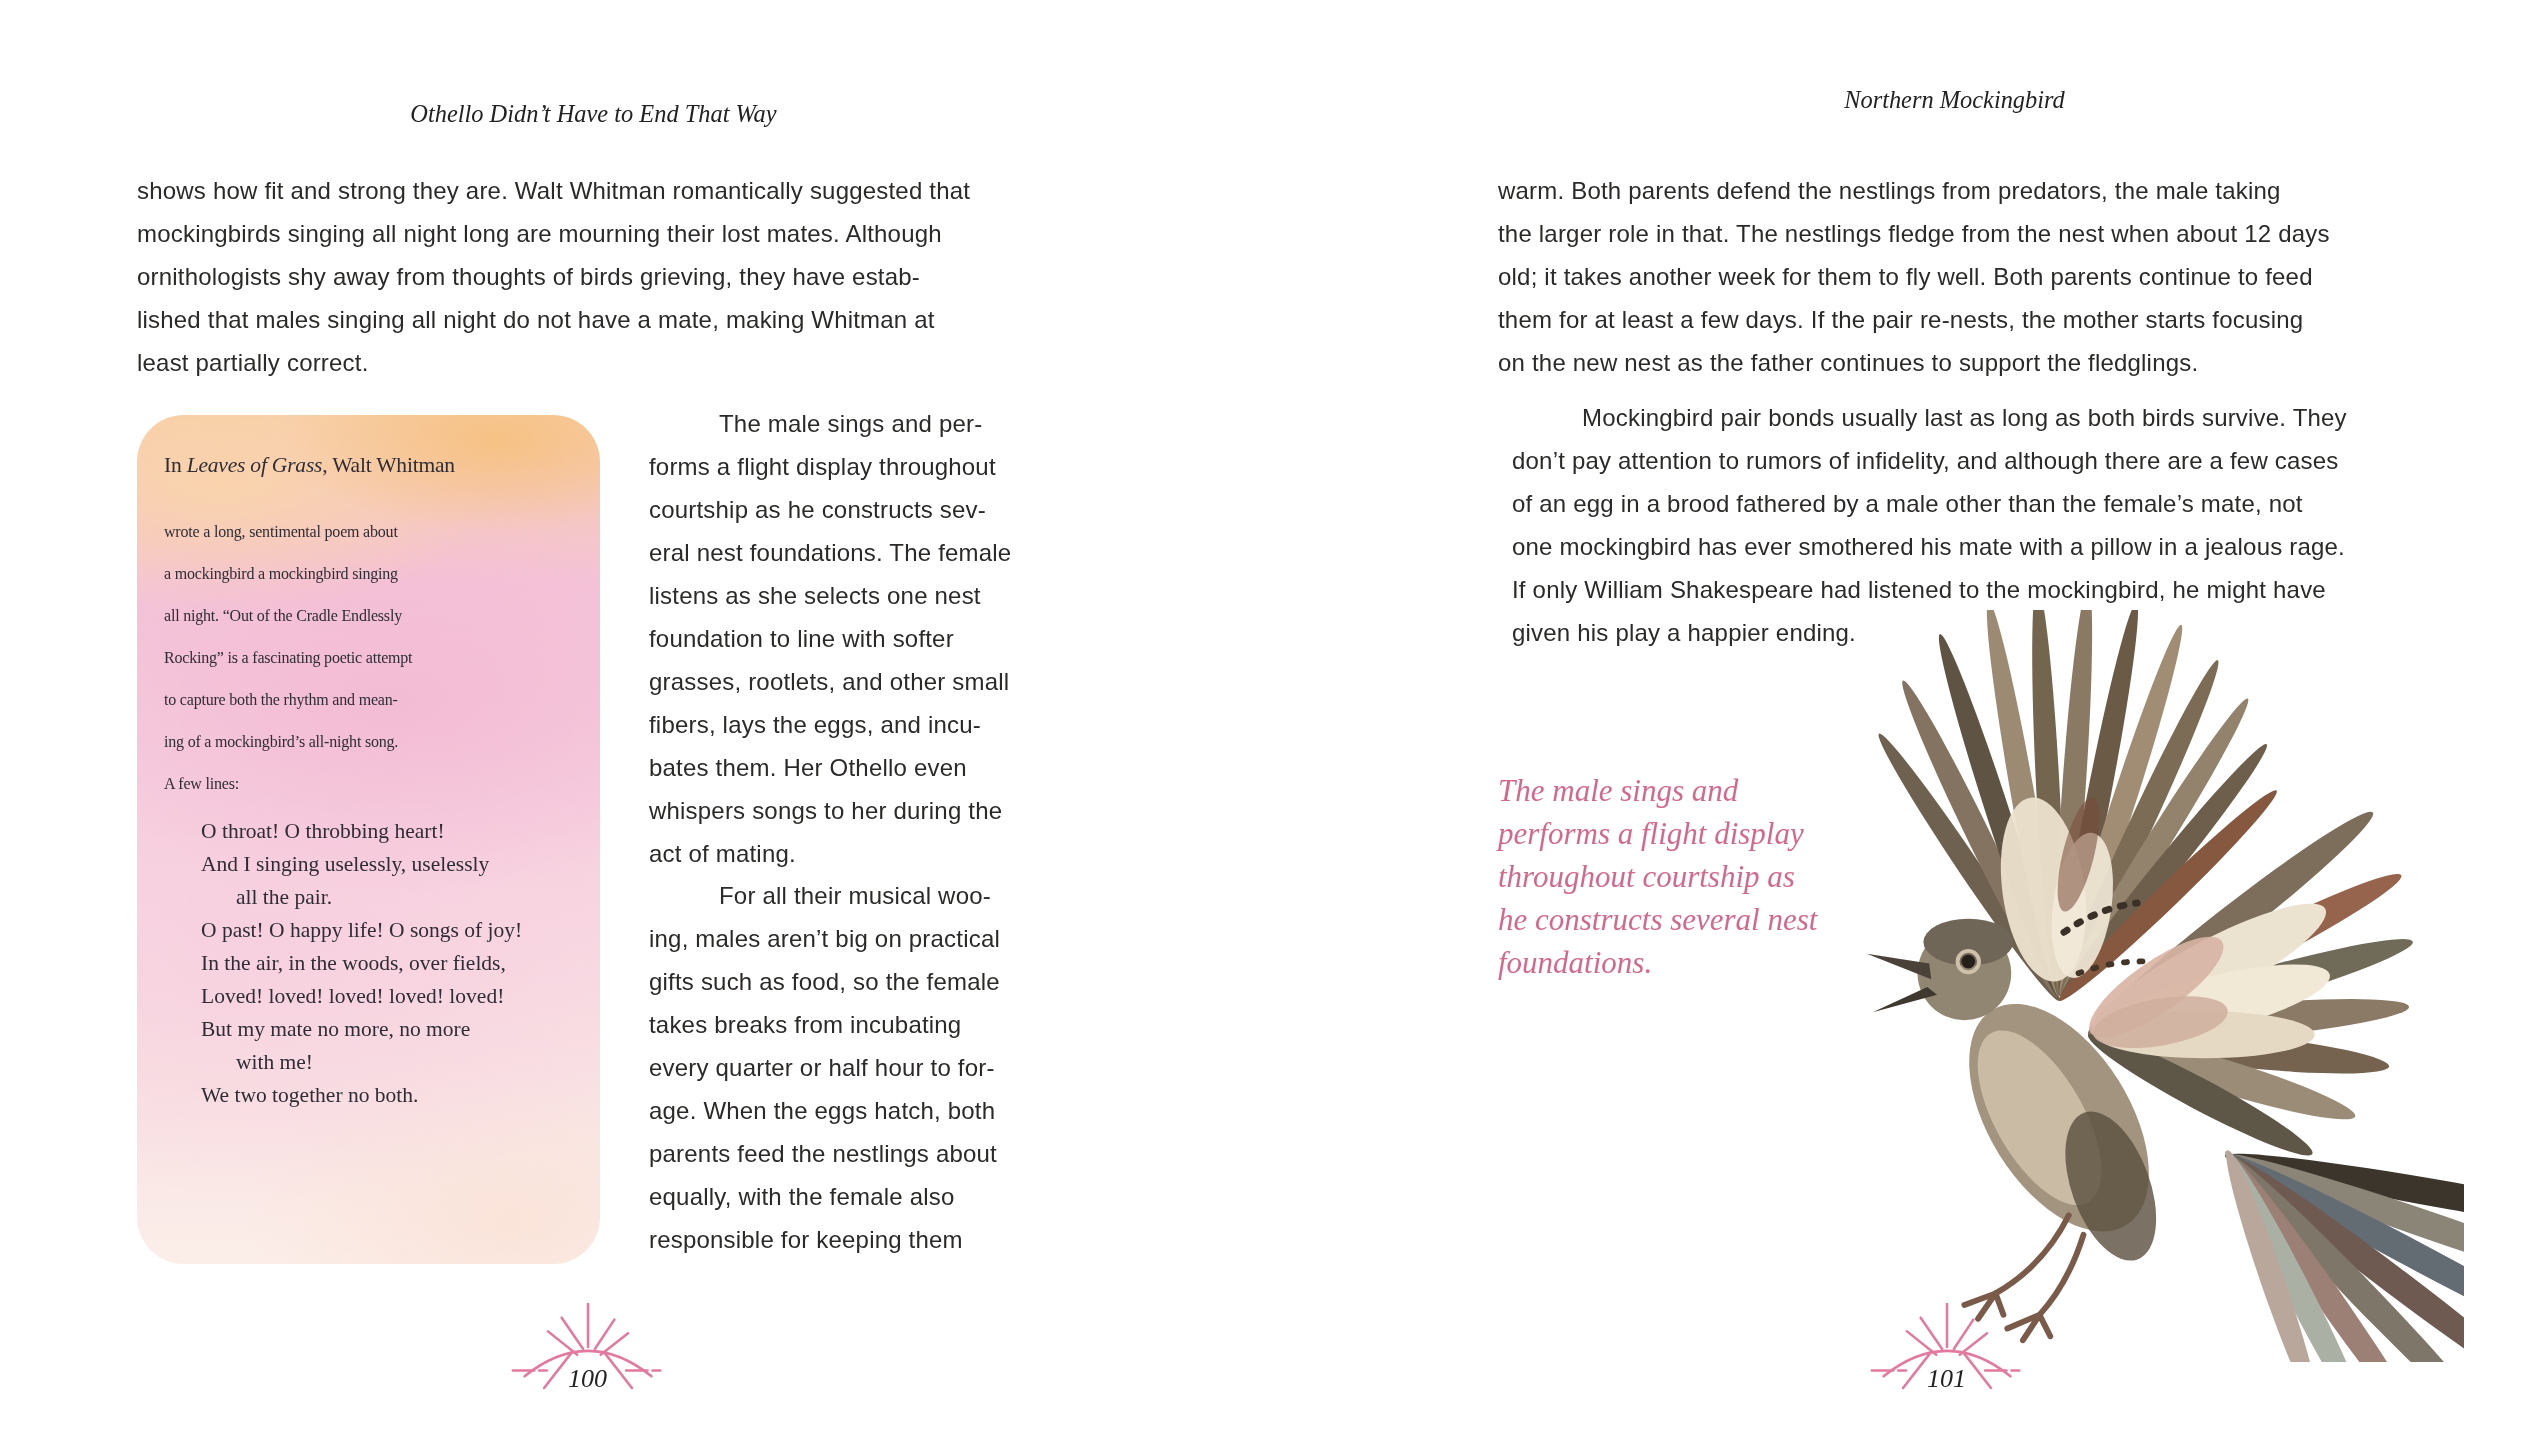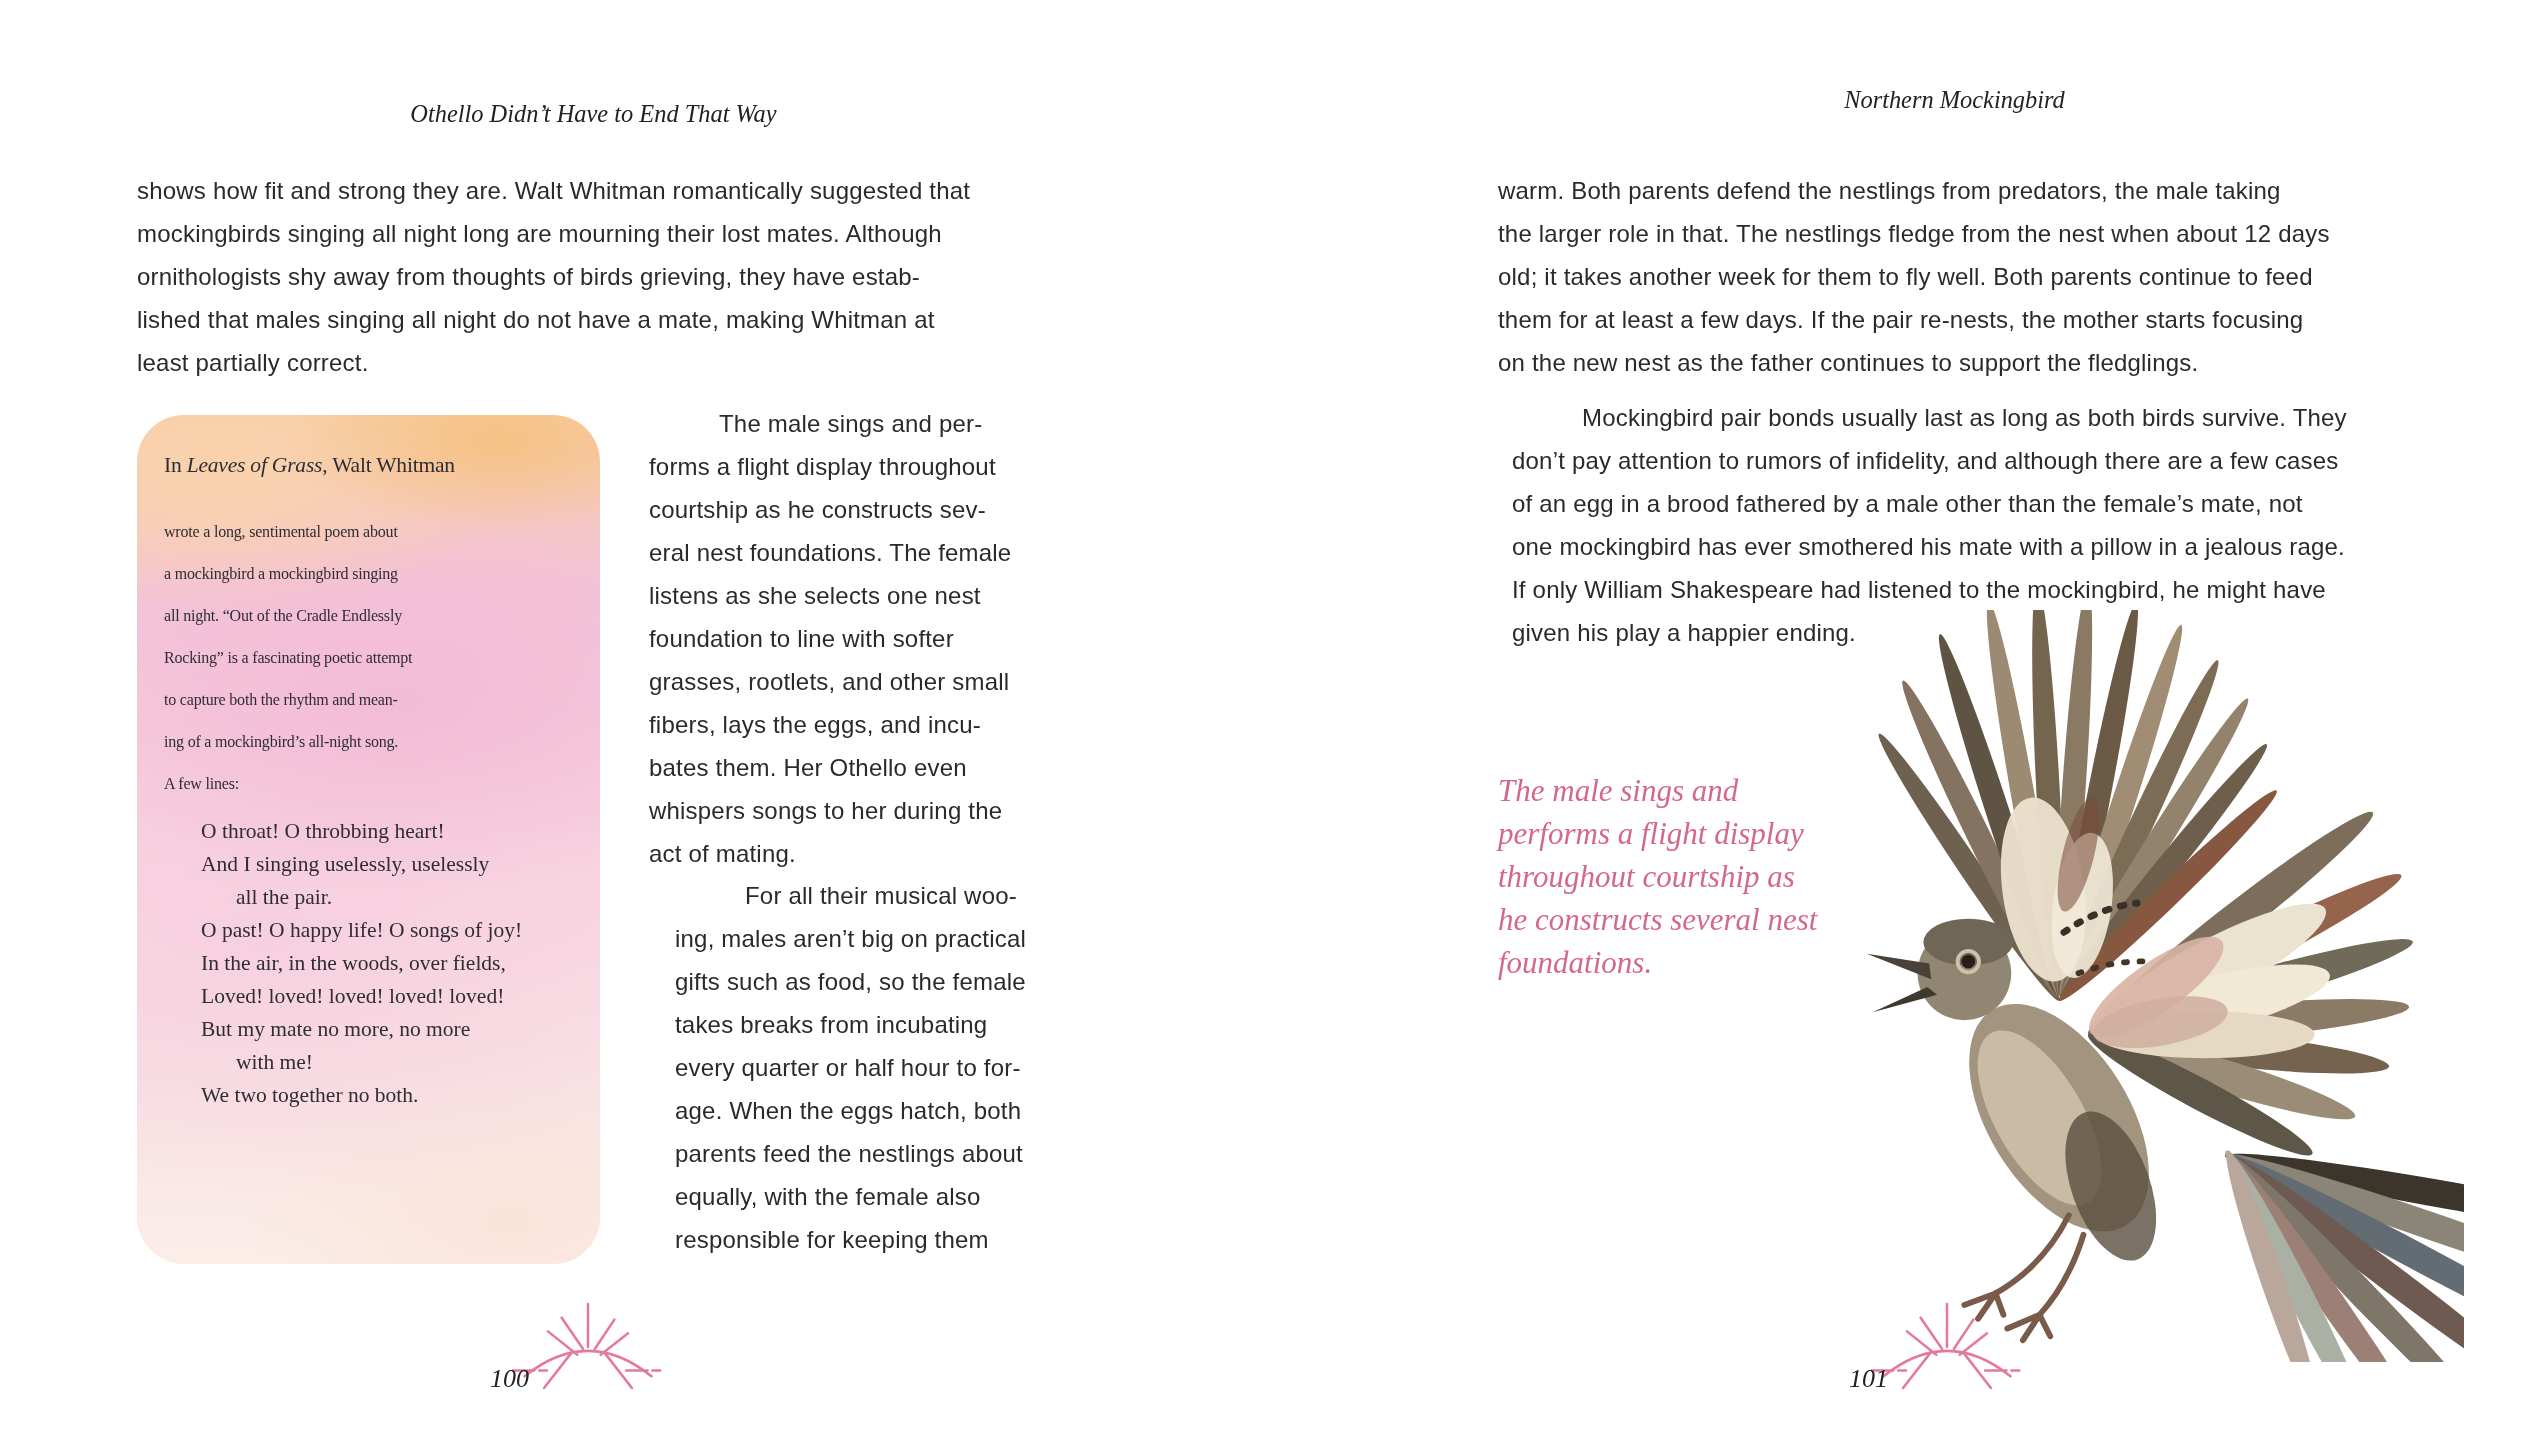--- a/index.html
+++ b/index.html
@@ -3,21 +3,21 @@
 <meta charset="utf-8">
 <style>
   html,body{margin:0;padding:0;background:#ffffff;}
   .spread{position:relative;width:2538px;height:1450px;background:#ffffff;overflow:hidden;
           font-family:"Liberation Sans",sans-serif;color:#2b2a28;}
   .abs{position:absolute;}
   
   .running-head{font-family:"Liberation Serif",serif;font-style:italic;font-size:24.4px;color:#222;
                 width:913px;text-align:center;}
   .folio{font-family:"Liberation Serif",serif;font-style:italic;font-size:26px;color:#222;
-         width:195px;text-align:left;}
+         width:195px;text-align:center;}
   
   .body-sans{font-size:24px;line-height:43px;letter-spacing:0.2px;white-space:pre;color:#2b2a28;}
   .indent{text-indent:70px;}
   
   .callout{left:137px;top:415px;width:463px;height:849px;border-radius:47px;
     background:
       radial-gradient(ellipse 293px 127px at 78% 3%, rgba(246,193,130,.95), rgba(246,193,130,0) 72%),
       radial-gradient(ellipse 410px 185px at 18% 8%, rgba(250,213,170,.85), rgba(250,213,170,0) 70%),
       radial-gradient(ellipse 508px 254px at 55% 34%, rgba(242,184,211,.8), rgba(242,184,211,0) 75%),
       radial-gradient(ellipse 586px 332px at 28% 62%, rgba(247,205,222,.75), rgba(247,205,222,0) 78%),
@@ -78,21 +78,21 @@
 forms a flight display throughout
 courtship as he constructs sev-
 eral nest foundations. The female
 listens as she selects one nest
 foundation to line with softer
 grasses, rootlets, and other small
 fibers, lays the eggs, and incu-
 bates them. Her Othello even
 whispers songs to her during the
 act of mating.</div>
-  <div class="abs body-sans indent" style="left:649px;top:874px;width:402px;margin-left:26px;">For all their musical woo-
+  <div class="abs body-sans indent" style="left:649px;top:874px;width:402px;">For all their musical woo-
 ing, males aren’t big on practical
 gifts such as food, so the female
 takes breaks from incubating
 every quarter or half hour to for-
 age. When the eggs hatch, both
 parents feed the nestlings about
 equally, with the female also
 responsible for keeping them</div>
 
   <div class="abs orn" style="left:490px;top:1298px;">

